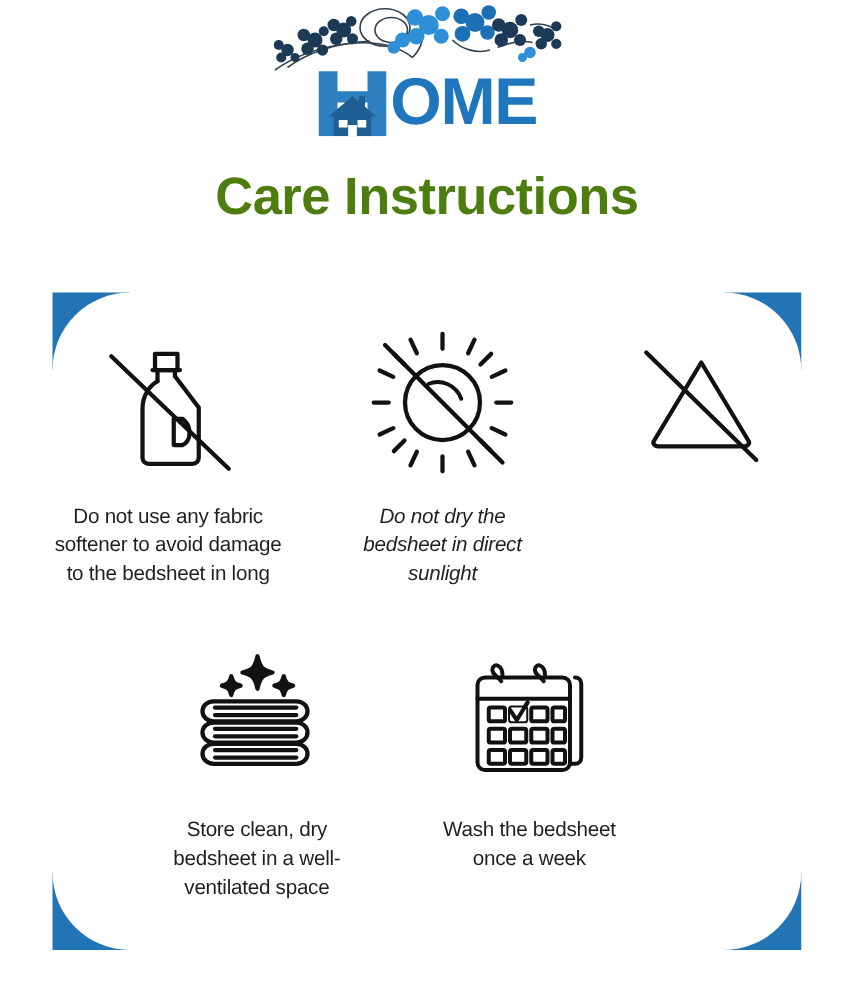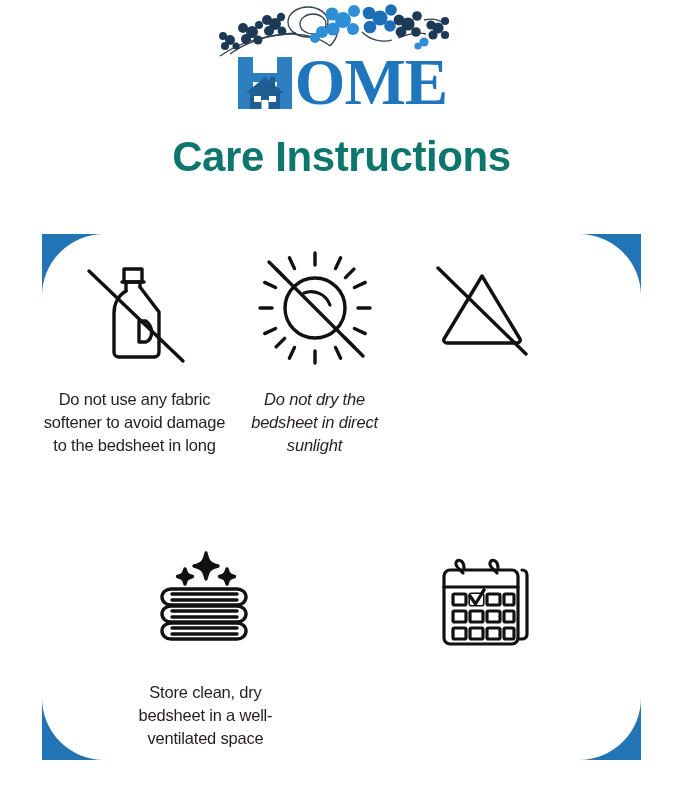--- a/index.html
+++ b/index.html
@@ -44,22 +44,22 @@
     align-items: center;
     justify-content: center;
   }
   #logo-h-mark {
     width: 58px;
     height: 56px;
     display: block;
     margin-right: 1px;
   }
   #logo-ome {
-    font-family: Liberation Serif, serif;
-    font-size: 65px;
+    font-family: Liberation Sans, sans-serif;
+    font-size: 53px;
     font-weight: bold;
     letter-spacing: -1px;
     color: #1F76BC;
     line-height: 56px;
     position: relative;
     top: 1px;
   }
   #logo-tales {
     font-family: "Liberation Sans", sans-serif;
     font-size: 40px;
@@ -75,21 +75,21 @@
   
   #page-title {
     position: absolute;
     top: 133px;
     left: 0;
     width: 683px;
     text-align: center;
     font-family: "Liberation Sans", sans-serif;
     font-size: 42px;
     font-weight: bold;
-    color: #0f766e;
+    color: #4d7c0f;
     letter-spacing: -0.4px;
   }
 
   
   .corner {
     position: absolute;
     width: 62px;
     height: 62px;
     background: #2274B5;
     pointer-events: none;
@@ -107,33 +107,32 @@
   #corner-tr { right: 42px; top: 234px; }
   #corner-tr::after { right: 0;   top: 0; }
   #corner-bl { left: 42px;  bottom: 40px; }
   #corner-bl::after { left: 0;    bottom: 0; }
   #corner-br { right: 42px; bottom: 40px; }
   #corner-br::after { right: 0;   bottom: 0; }
 
   
   #row-one {
     position: absolute;
-    top: 248px;
+    top: 262px;
     left: 42px;
     width: 599px;
     display: flex;
-    justify-content: flex-start;
+    justify-content: space-between;
   }
   #row-two {
     position: absolute;
-    top: 541px;
+    top: 513px;
     left: 118px;
     width: 450px;
     display: flex;
-    justify-content: space-between;
     gap: 48px;
   }
 
   .care-item {
     display: flex;
     flex-direction: column;
     align-items: center;
   }
   .icon-wrap {
     height: 120px;
@@ -394,17 +393,18 @@
             <rect x="55" y="82" width="13" height="11" rx="1.5"></rect>
             <rect x="72" y="82" width="10" height="11" rx="1.5"></rect>
 
             <path d="M38,50 L43.5,58 L52,44" stroke-width="3.2"></path>
           </g>
 
           <rect x="38" y="48" width="13" height="11" rx="1.5" fill="#ffffff" stroke="none"></rect>
           <path d="M38,50 L43.5,58 L52,44" fill="none" stroke="#111111" stroke-width="3.2" stroke-linejoin="round" stroke-linecap="round"></path>
         </svg>
       </div>
+      <div class="care-caption">Wash the bedsheet once a week</div>
     </div>
 
   </div>
 
 </div>
 
 </body></html>

